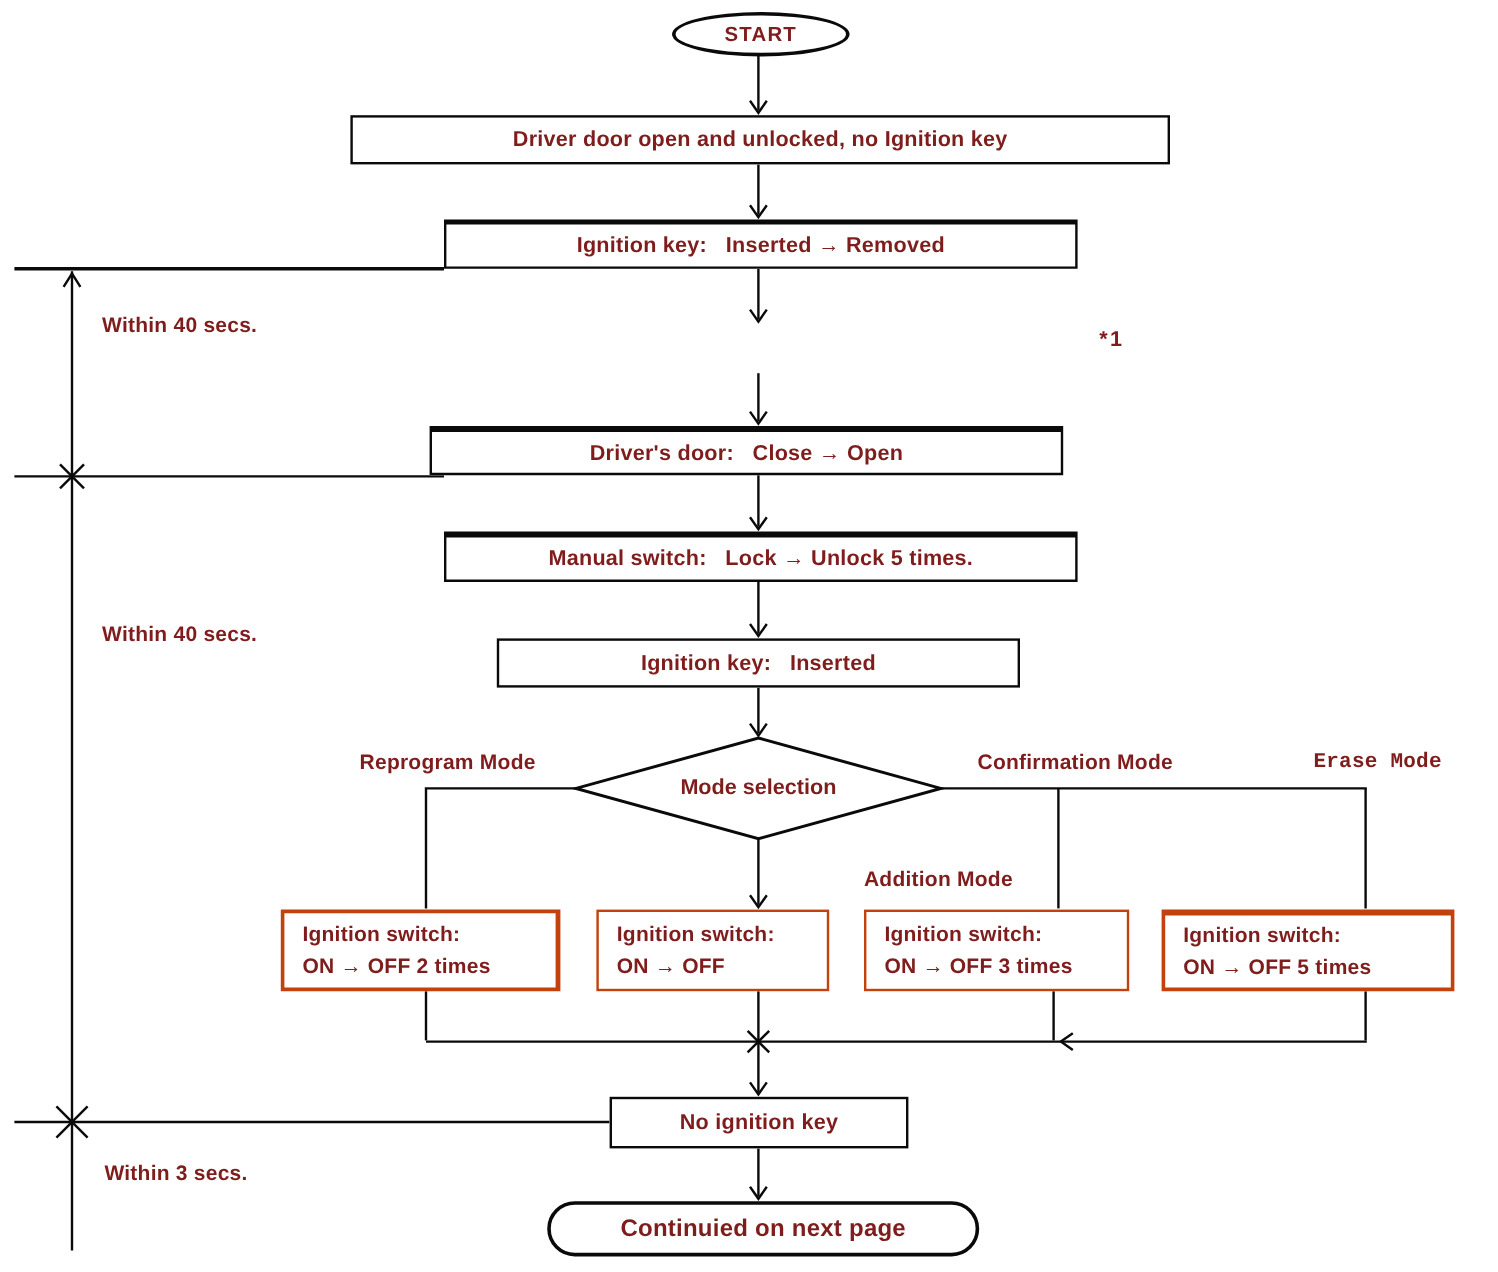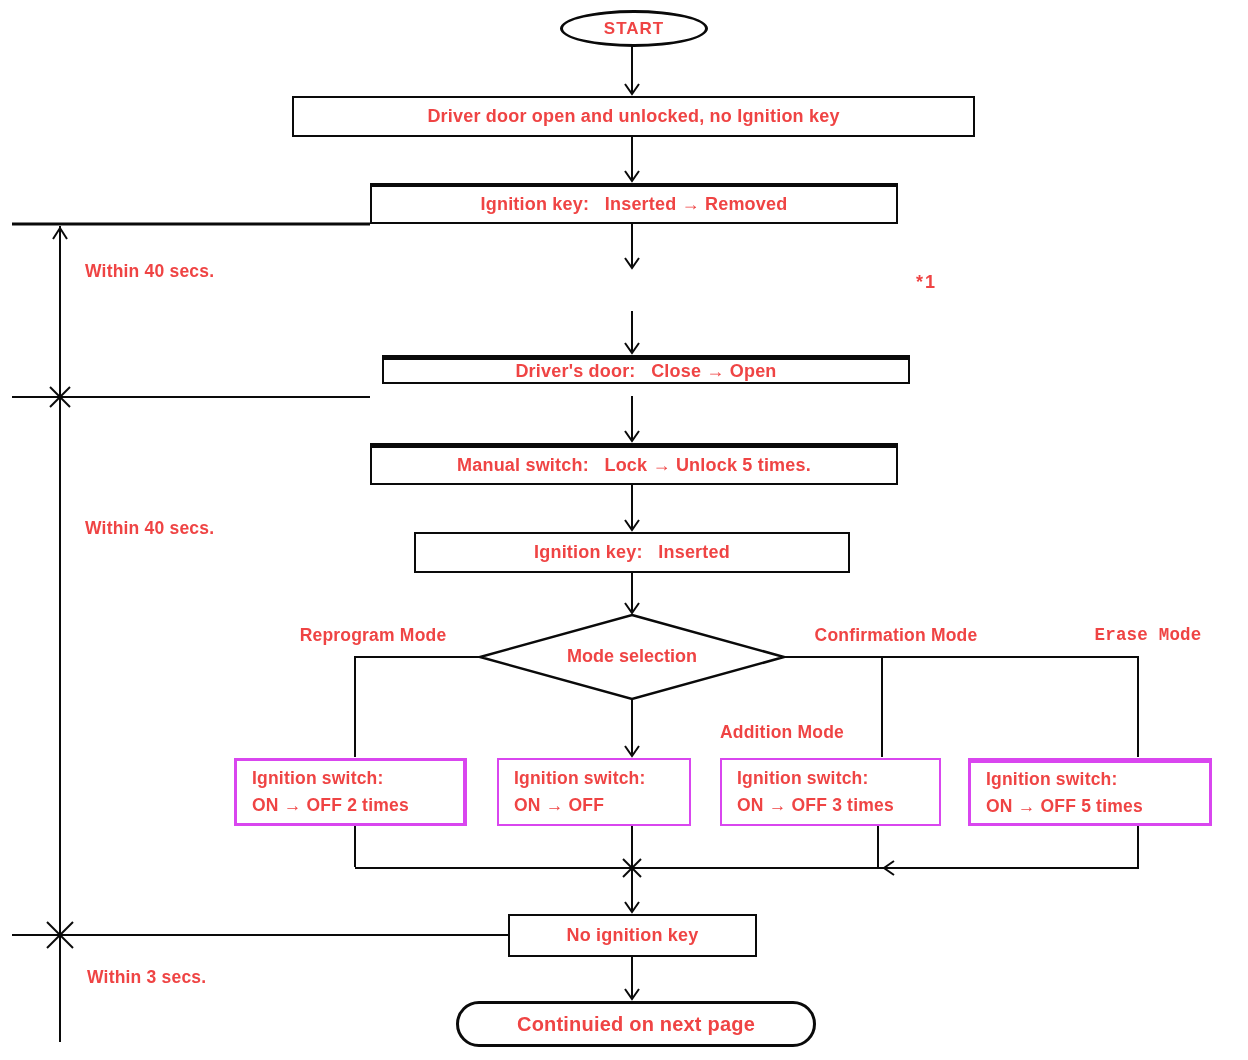--- a/index.html
+++ b/index.html
@@ -1,18 +1,18 @@
 <!DOCTYPE html>
 <html><head>
 <meta charset="utf-8">
 <style>
   html,body { margin:0; padding:0; background:#ffffff; }
   .canvas {
     position:relative; width:1248px; height:1060px; background:#ffffff;
-    font-family:"Liberation Sans", sans-serif; color:#ef4444; overflow:hidden;
+    font-family:"Liberation Sans", sans-serif; color:#7f1d1d; overflow:hidden;
   }
   svg.wires { position:absolute; left:0; top:0; width:1248px; height:1060px; }
   .node {
     position:absolute; box-sizing:border-box; background:#fff;
     border:2px solid #0a0a0a; display:flex; align-items:center; justify-content:center;
     font-weight:700; font-size:18px; white-space:pre; letter-spacing:.2px;
   }
   .node.heavy-top { border-top-width:5px; }
   .node.semi-heavy-top { border-top-width:4px; }
   .oval {
@@ -22,21 +22,21 @@
     font-weight:700; font-size:17px; letter-spacing:1px;
   }
   .stadium {
     position:absolute; box-sizing:border-box; background:#fff;
     border:3px solid #0a0a0a; border-radius:24px;
     display:flex; align-items:center; justify-content:center;
     font-weight:700; font-size:20px; letter-spacing:.2px;
   }
   .branch-box {
     position:absolute; box-sizing:border-box; background:#fff;
-    border:3px solid #d946ef; display:flex; flex-direction:column;
+    border:3px solid #c2410c; display:flex; flex-direction:column;
     justify-content:center; align-items:flex-start; padding-left:15px;
     font-weight:700; font-size:17.5px; line-height:27px; white-space:pre; letter-spacing:.2px;
   }
   .branch-box.heavy-top { border-top-width:5px; }
   .diamond-label {
     position:absolute; font-weight:700; font-size:18px; text-align:center; white-space:pre;
   }
   .label {
     position:absolute; font-weight:700; font-size:17.5px; white-space:pre; letter-spacing:.2px;
   }
@@ -122,21 +122,21 @@
   </svg>
 
   <div class="oval" style="left:560px; top:10px; width:148px; height:37px;">START</div>
 
   <div class="node semi-heavy-top" style="left:370px; top:183px; width:528px; height:41px;">Ignition key:   Inserted → Removed</div>
 
   <div class="node" style="left:292px; top:96px; width:683px; height:41px;">Driver door open and unlocked, no Ignition key</div>
 
   <div class="footnote" style="left:916px; top:272px;">*1</div>
 
-  <div class="node heavy-top" style="left:382px; top:355px; width:528px; height:29px;">Driver's door:   Close → Open</div>
+  <div class="node heavy-top" style="left:358px; top:355px; width:528px; height:41px;">Driver's door:   Close → Open</div>
 
   <div class="node heavy-top" style="left:370px; top:443px; width:528px; height:42px;">Manual switch:   Lock → Unlock 5 times.</div>
 
   <div class="node" style="left:414px; top:532px; width:436px; height:41px;">Ignition key:   Inserted</div>
 
   <div class="diamond-label" style="left:512px; top:646px; width:240px;">Mode selection</div>
 
   <div class="label" style="left:282px; top:625px; width:182px; text-align:center;">Reprogram Mode</div>
   <div class="label" style="left:792px; top:625px; width:208px; text-align:center;">Confirmation Mode</div>
   <div class="label" style="left:1086px; top:625px; width:124px; text-align:center;font-family:Liberation Mono, monospace;">Erase Mode</div>

